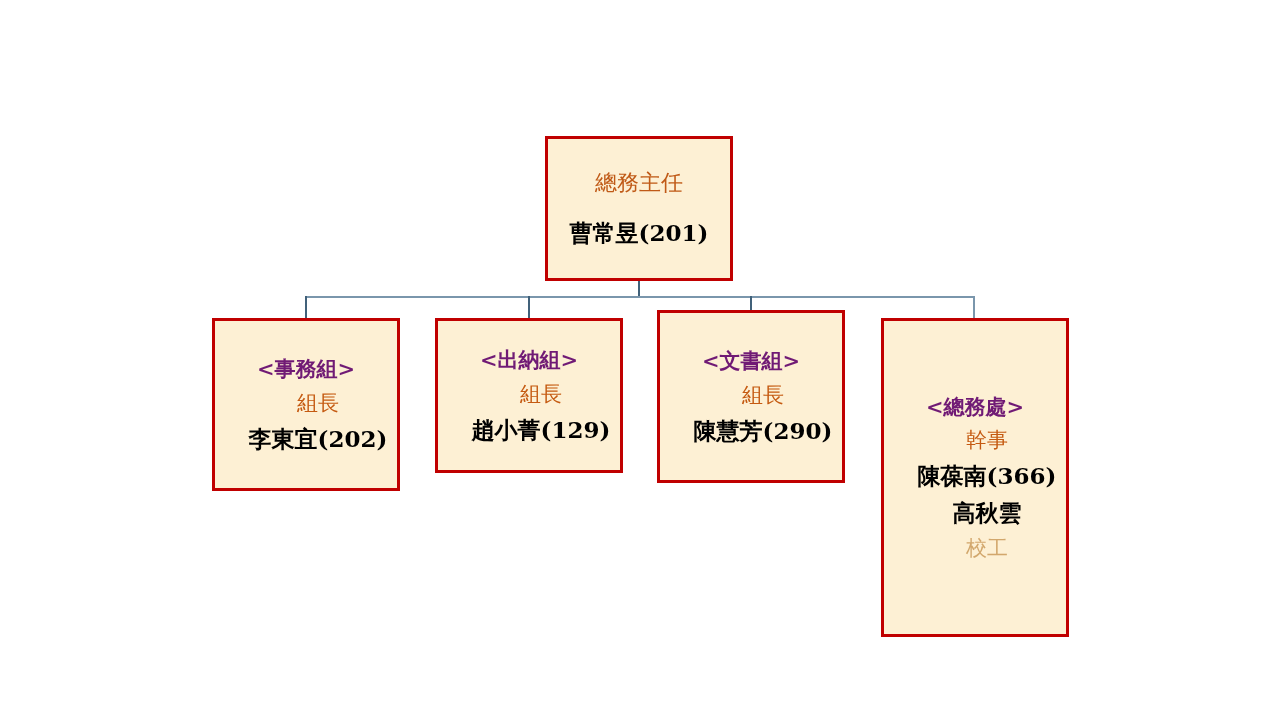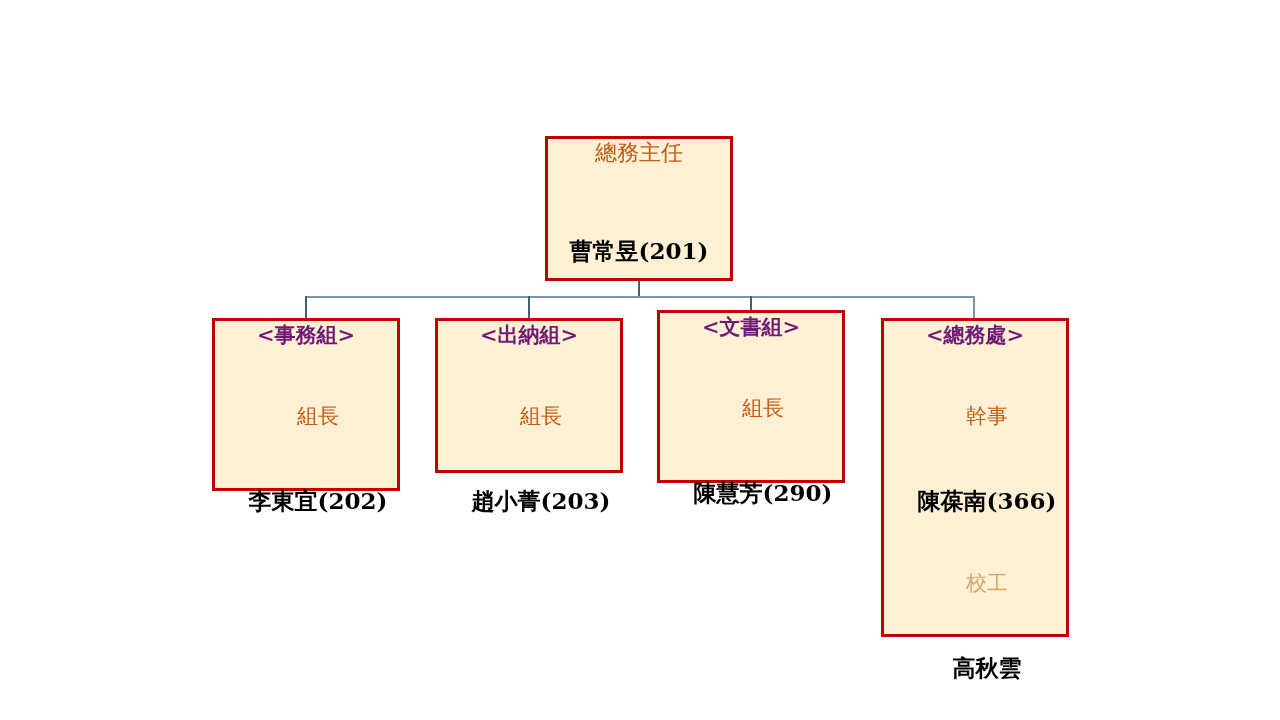--- a/index.html
+++ b/index.html
@@ -30,21 +30,21 @@
 
   
   .org-box {
     position: absolute;
     box-sizing: border-box;
     background: #FDF0D4;
     border: 3px solid #C00000;
     display: flex;
     flex-direction: column;
     align-items: center;
-    gap: 48px;
+    justify-content: center;
   }
   .org-box .line {
     width: 100%;
     text-align: center;
     line-height: 1.30;
     white-space: nowrap;
   }
 
   
   .t-group {
@@ -100,30 +100,30 @@
 
   <div class="org-box unit" style="left:212px; top:318px; width:188px; height:173px;">
     <div class="line t-group">&lt;事務組&gt;</div>
     <div class="line t-role">組長</div>
     <div class="line t-name">李東宜(202)</div>
   </div>
 
   <div class="org-box unit" style="left:435px; top:318px; width:188px; height:155px;">
     <div class="line t-group">&lt;出納組&gt;</div>
     <div class="line t-role">組長</div>
-    <div class="line t-name">趙小菁(203)</div>
+    <div class="line t-name">趙小菁(129)</div>
   </div>
 
   <div class="org-box unit" style="left:657px; top:310px; width:188px; height:173px;">
     <div class="line t-group">&lt;文書組&gt;</div>
     <div class="line t-role">組長</div>
     <div class="line t-name">陳慧芳(290)</div>
   </div>
 
   <div class="org-box unit" style="left:881px; top:318px; width:188px; height:319px;">
     <div class="line t-group">&lt;總務處&gt;</div>
     <div class="line t-role">幹事</div>
     <div class="line t-name">陳葆南(366)</div>
+    <div class="line t-name">高秋雲</div>
     <div class="line t-role-faded">校工</div>
-    <div class="line t-name">高秋雲</div>
   </div>
 
 </div>
 
 </body></html>

